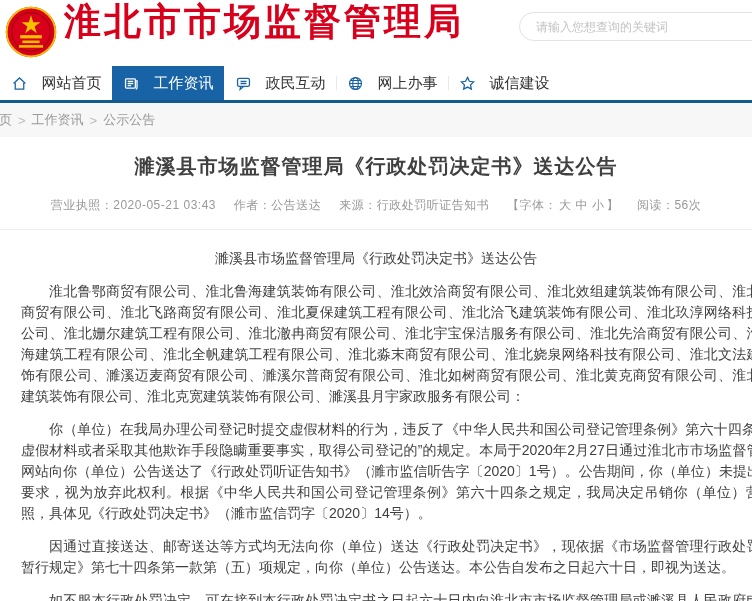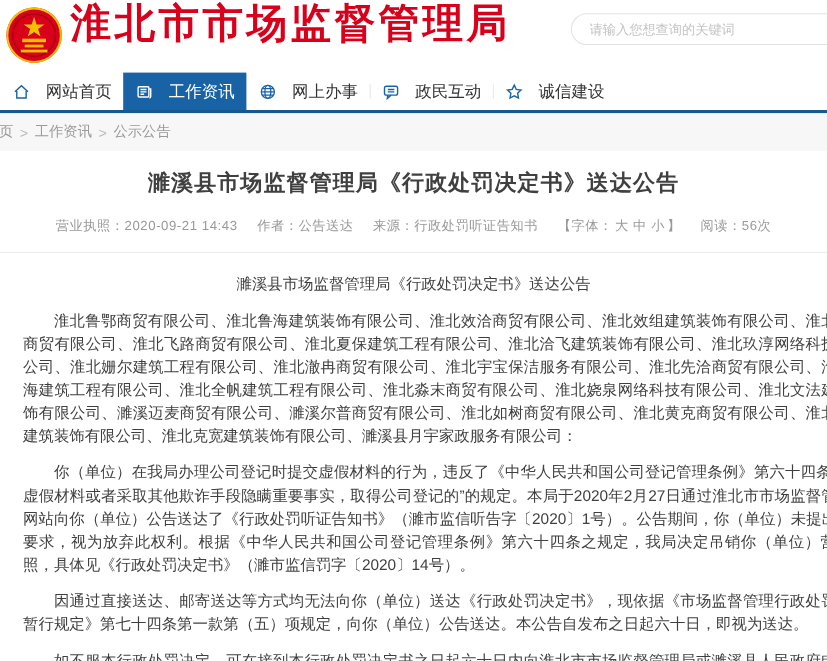--- a/index.html
+++ b/index.html
@@ -114,37 +114,37 @@
       <svg width="17" height="17" viewBox="0 0 20 20" fill="none" stroke="currentColor" stroke-width="1.5">
           <rect x="3" y="4.5" width="11.5" height="11" rx="1"></rect>
           <path d="M5.5 7.5 h6.5 M5.5 10 h6.5 M5.5 12.5 h4"></path>
           <path d="M14.5 7 h2 v8 a1.5 1.5 0 0 1 -1.5 1.5"></path>
         </svg>
     </span>
     <span>工作资讯</span>
   </div>
   <div class="nav-item">
     <span class="nav-icon">
+      <svg width="17" height="17" viewBox="0 0 20 20" fill="none" stroke="currentColor" stroke-width="1.5">
+          <rect x="3" y="4" width="14" height="9.5" rx="2"></rect>
+          <path d="M6.5 13.5 L6 17 L10 13.5"></path>
+          <path d="M6.5 7.5 h7 M6.5 10 h7"></path>
+        </svg>
+    </span>
+    <span>政民互动</span>
+  </div>
+  <div class="nav-item">
+    <span class="nav-icon">
       <svg width="17" height="17" viewBox="0 0 20 20" fill="none" stroke="currentColor" stroke-width="1.4">
           <circle cx="10" cy="10" r="7"></circle>
           <ellipse cx="10" cy="10" rx="3.2" ry="7"></ellipse>
           <path d="M3 10 h14 M4.2 6.5 h11.6 M4.2 13.5 h11.6"></path>
         </svg>
     </span>
     <span>网上办事</span>
-  </div>
-  <div class="nav-item">
-    <span class="nav-icon">
-      <svg width="17" height="17" viewBox="0 0 20 20" fill="none" stroke="currentColor" stroke-width="1.5">
-          <rect x="3" y="4" width="14" height="9.5" rx="2"></rect>
-          <path d="M6.5 13.5 L6 17 L10 13.5"></path>
-          <path d="M6.5 7.5 h7 M6.5 10 h7"></path>
-        </svg>
-    </span>
-    <span>政民互动</span>
   </div>
   <div class="nav-item">
     <span class="nav-icon">
       <svg width="17" height="17" viewBox="0 0 20 20" fill="none" stroke="currentColor" stroke-width="1.5">
           <path d="M10 2.8 l2.2 4.6 5 .7 -3.6 3.5 .9 5 -4.5-2.4 -4.5 2.4 .9-5 -3.6-3.5 5-.7 z"></path>
         </svg>
     </span>
     <span>诚信建设</span>
   </div>
 </nav>
@@ -154,21 +154,21 @@
   <span class="sep">&gt;</span>
   <span class="crumb">工作资讯</span>
   <span class="sep">&gt;</span>
   <span class="crumb">公示公告</span>
 </div>
 
 <main>
   <div class="article-head">
     <h2 class="article-title">濉溪县市场监督管理局《行政处罚决定书》送达公告</h2>
     <div class="article-meta">
-      <span class="seg"><span>营业执照：</span><span>2020-09-21 14:43</span></span>
+      <span class="seg"><span>营业执照：</span><span>2020-05-21 03:43</span></span>
       <span class="seg"><span>作者：</span><span>公告送达</span></span>
       <span class="seg"><span>来源：</span><span>行政处罚听证告知书</span></span>
       <span class="seg">
         <span>【字体：</span><span class="font-size-btn">大</span><span class="font-size-btn">中</span><span class="font-size-btn">小</span><span>】</span>
       </span>
       <span class="seg"><span>阅读：</span><span>56次</span></span>
     </div>
   </div>
 
   <article class="article-body">

